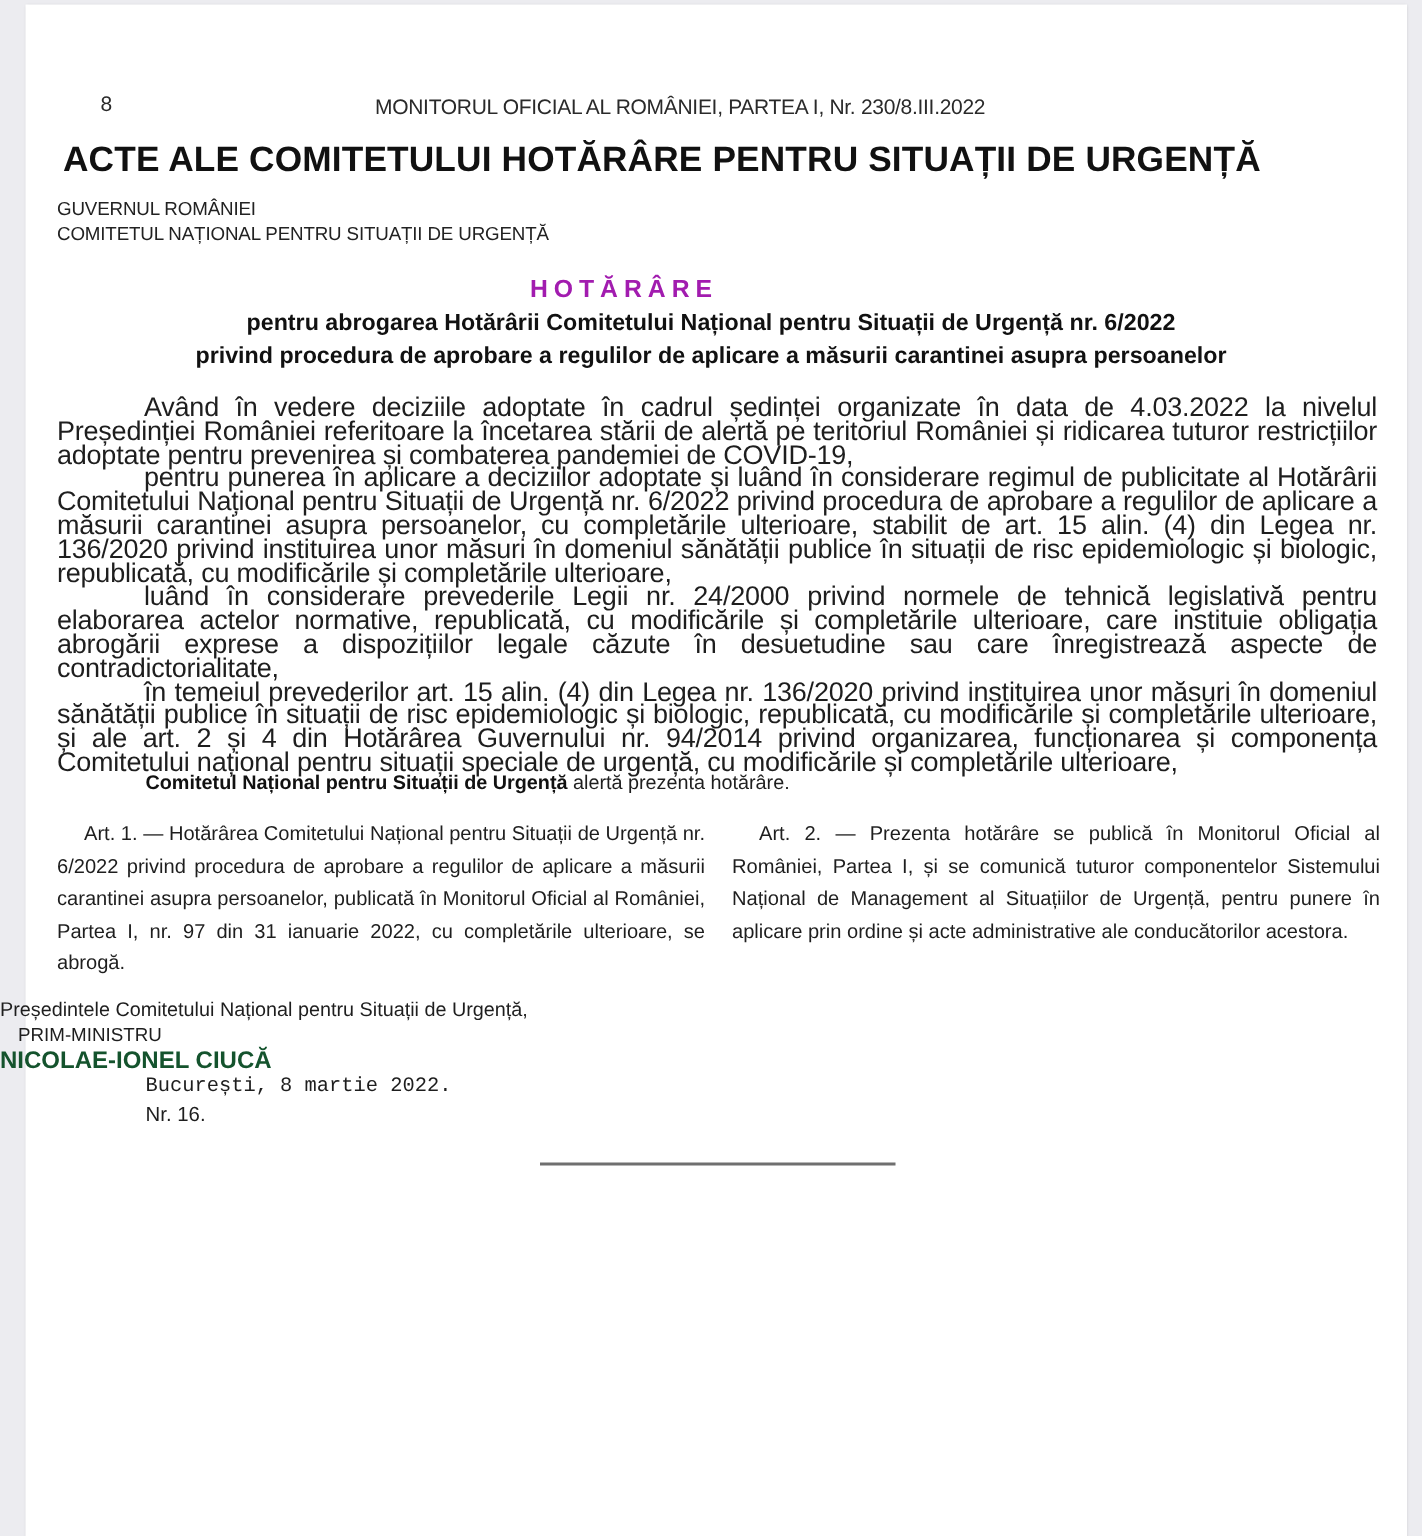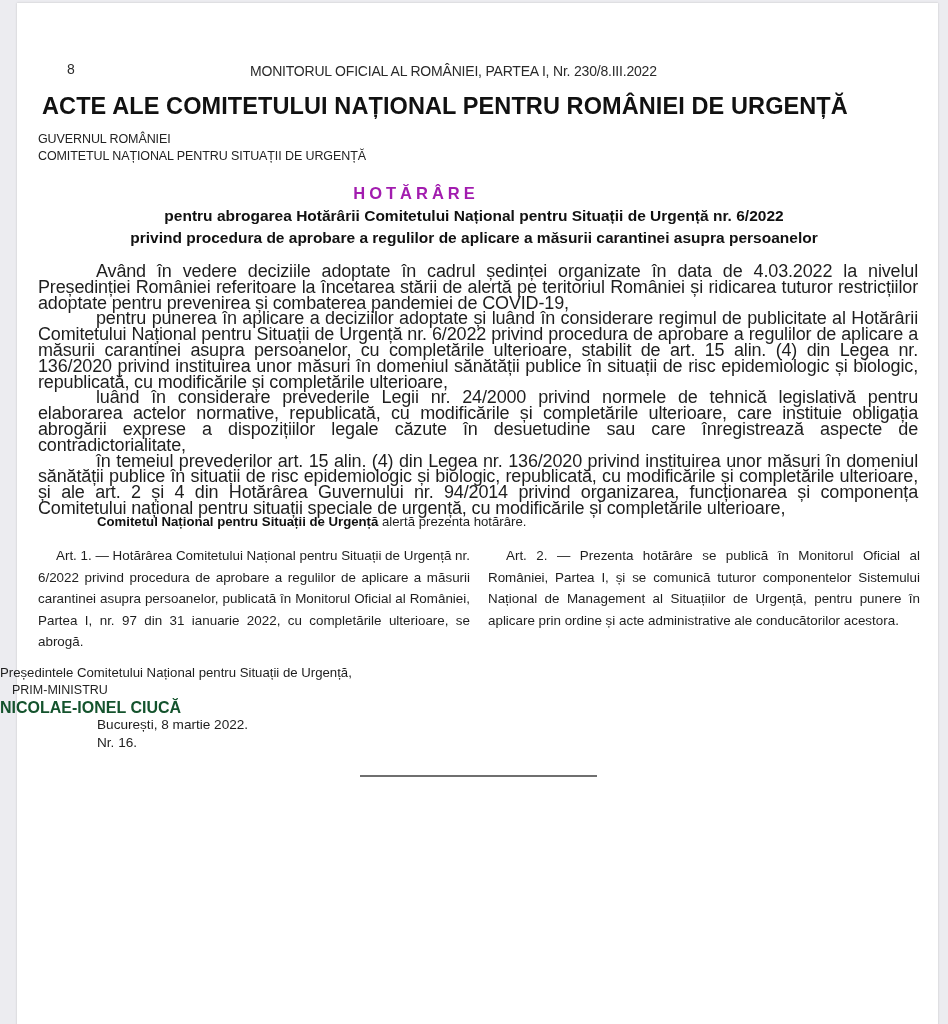--- a/index.html
+++ b/index.html
@@ -102,21 +102,21 @@
     }
   </style>
 </head>
 <body>
 
 <div class="page"></div>
 
 <div class="abs page-num">8</div>
 <div class="abs running-head" style="left:250px;">MONITORUL OFICIAL AL ROMÂNIEI, PARTEA I, Nr. 230/8.III.2022</div>
 
-<div class="abs section-title">ACTE ALE COMITETULUI NAȚIONAL PENTRU ROMÂNIEI DE URGENȚĂ</div>
+<div class="abs section-title">ACTE ALE COMITETULUI HOTĂRÂRE PENTRU SITUAȚII DE URGENȚĂ</div>
 
 <div class="abs issuer" style="top:132px;">GUVERNUL ROMÂNIEI</div>
 <div class="abs issuer" style="top:149px;">COMITETUL NAȚIONAL PENTRU SITUAȚII DE URGENȚĂ</div>
 
 <div class="abs hot-title">HOTĂRÂRE</div>
 <div class="abs hot-sub" style="top:207px;">pentru abrogarea Hotărârii Comitetului Național pentru Situații de Urgență nr. 6/2022</div>
 <div class="abs hot-sub" style="top:229px;">privind procedura de aprobare a regulilor de aplicare a măsurii carantinei asupra persoanelor</div>
 
 <div class="body-block" style="top:264px;">
   <p>Având în vedere deciziile adoptate în cadrul ședinței organizate în data de 4.03.2022 la nivelul Președinției României referitoare la încetarea stării de alertă pe teritoriul României și ridicarea tuturor restricțiilor adoptate pentru prevenirea și combaterea pandemiei de COVID-19,</p>
@@ -131,16 +131,16 @@
   <p>Art. 1. — Hotărârea Comitetului Național pentru Situații de Urgență nr. 6/2022 privind procedura de aprobare a regulilor de aplicare a măsurii carantinei asupra persoanelor, publicată în Monitorul Oficial al României, Partea I, nr. 97 din 31 ianuarie 2022, cu completările ulterioare, se abrogă.</p>
 </div>
 <div class="col col-right">
   <p>Art. 2. — Prezenta hotărâre se publică în Monitorul Oficial al României, Partea I, și se comunică tuturor componentelor Sistemului Național de Management al Situațiilor de Urgență, pentru punere în aplicare prin ordine și acte administrative ale conducătorilor acestora.</p>
 </div>
 
 <div class="abs sign-line" style="top:665px;">Președintele Comitetului Național pentru Situații de Urgență,</div>
 <div class="abs sign-line" style="top:683px; font-size:12.5px;padding-left:12px;">PRIM-MINISTRU</div>
 <div class="abs sign-line sign-name" style="top:699px;">NICOLAE-IONEL CIUCĂ</div>
 
-<div class="abs place" style="top:717px;">București, 8 martie 2022.</div>
+<div class="abs place" style="top:717px;font-family:Liberation Mono, monospace;">București, 8 martie 2022.</div>
 <div class="abs place" style="top:735px;">Nr. 16.</div>
 
 <div class="separator"></div>
 
 </body></html>

